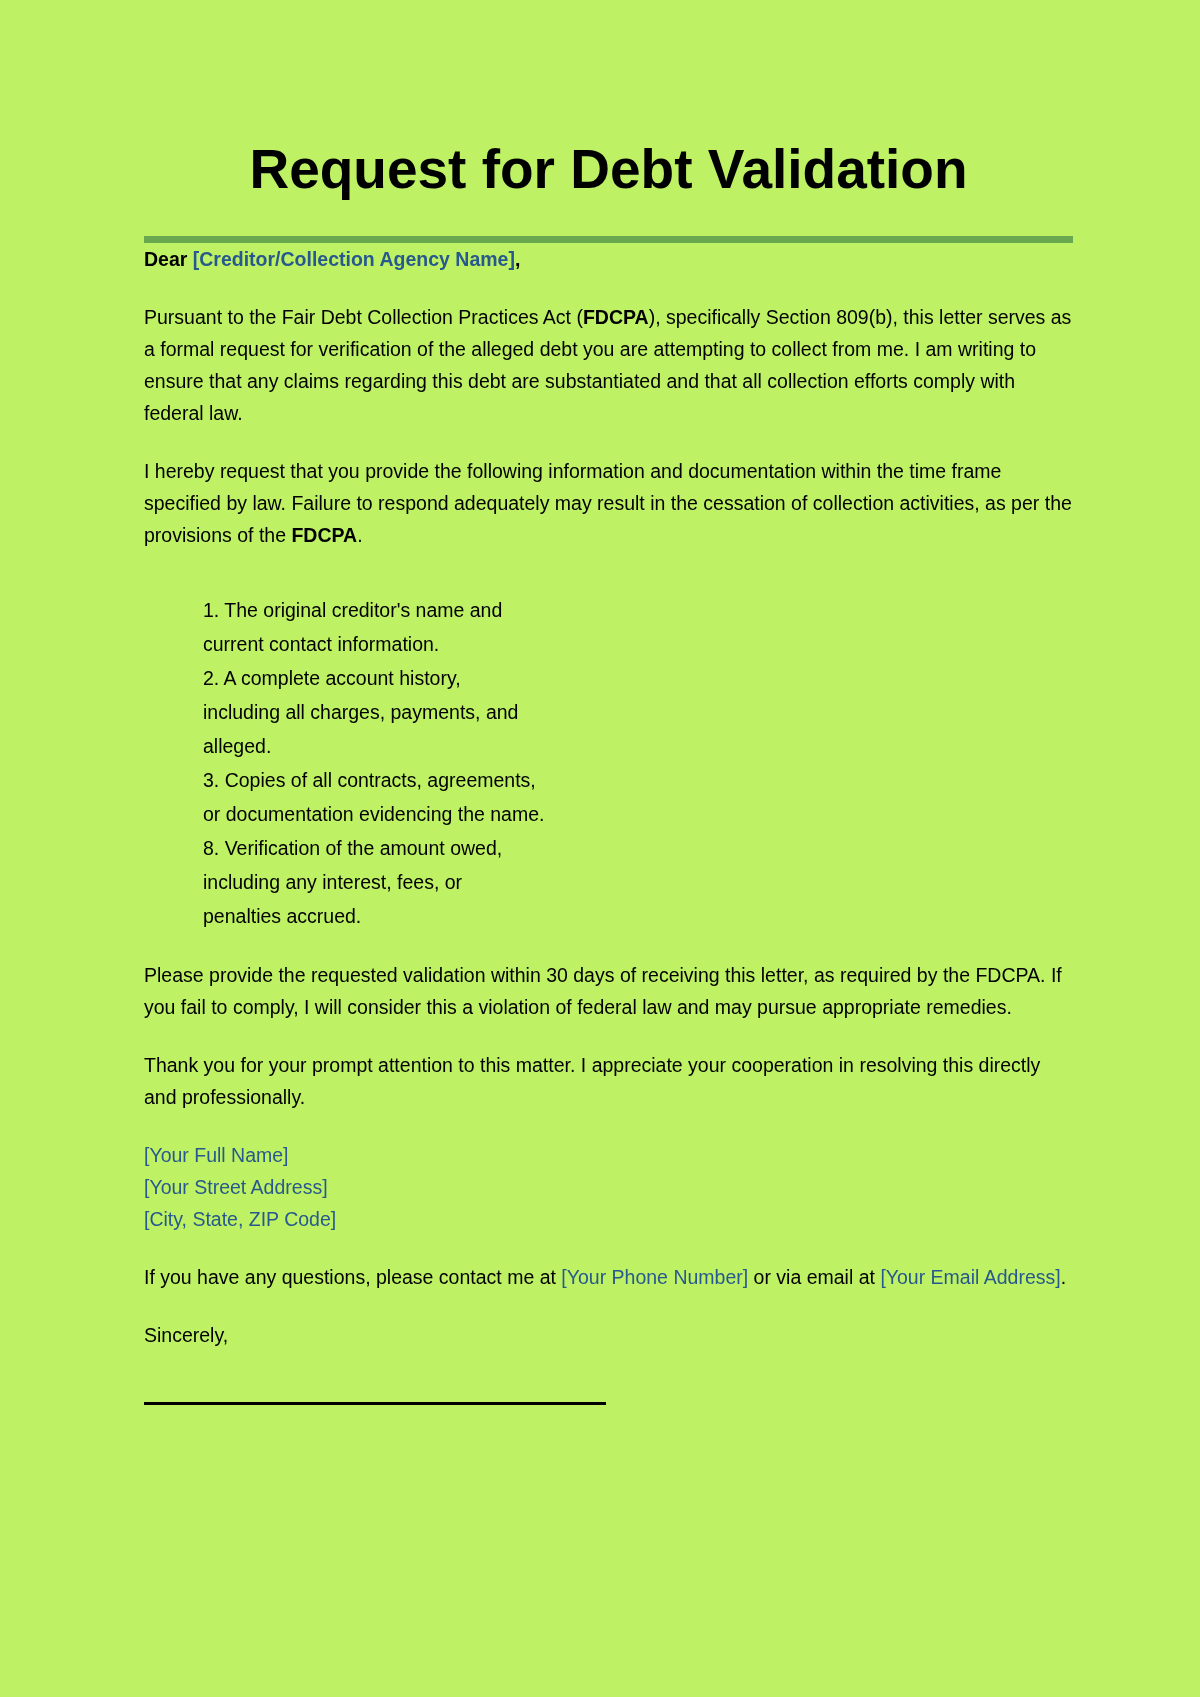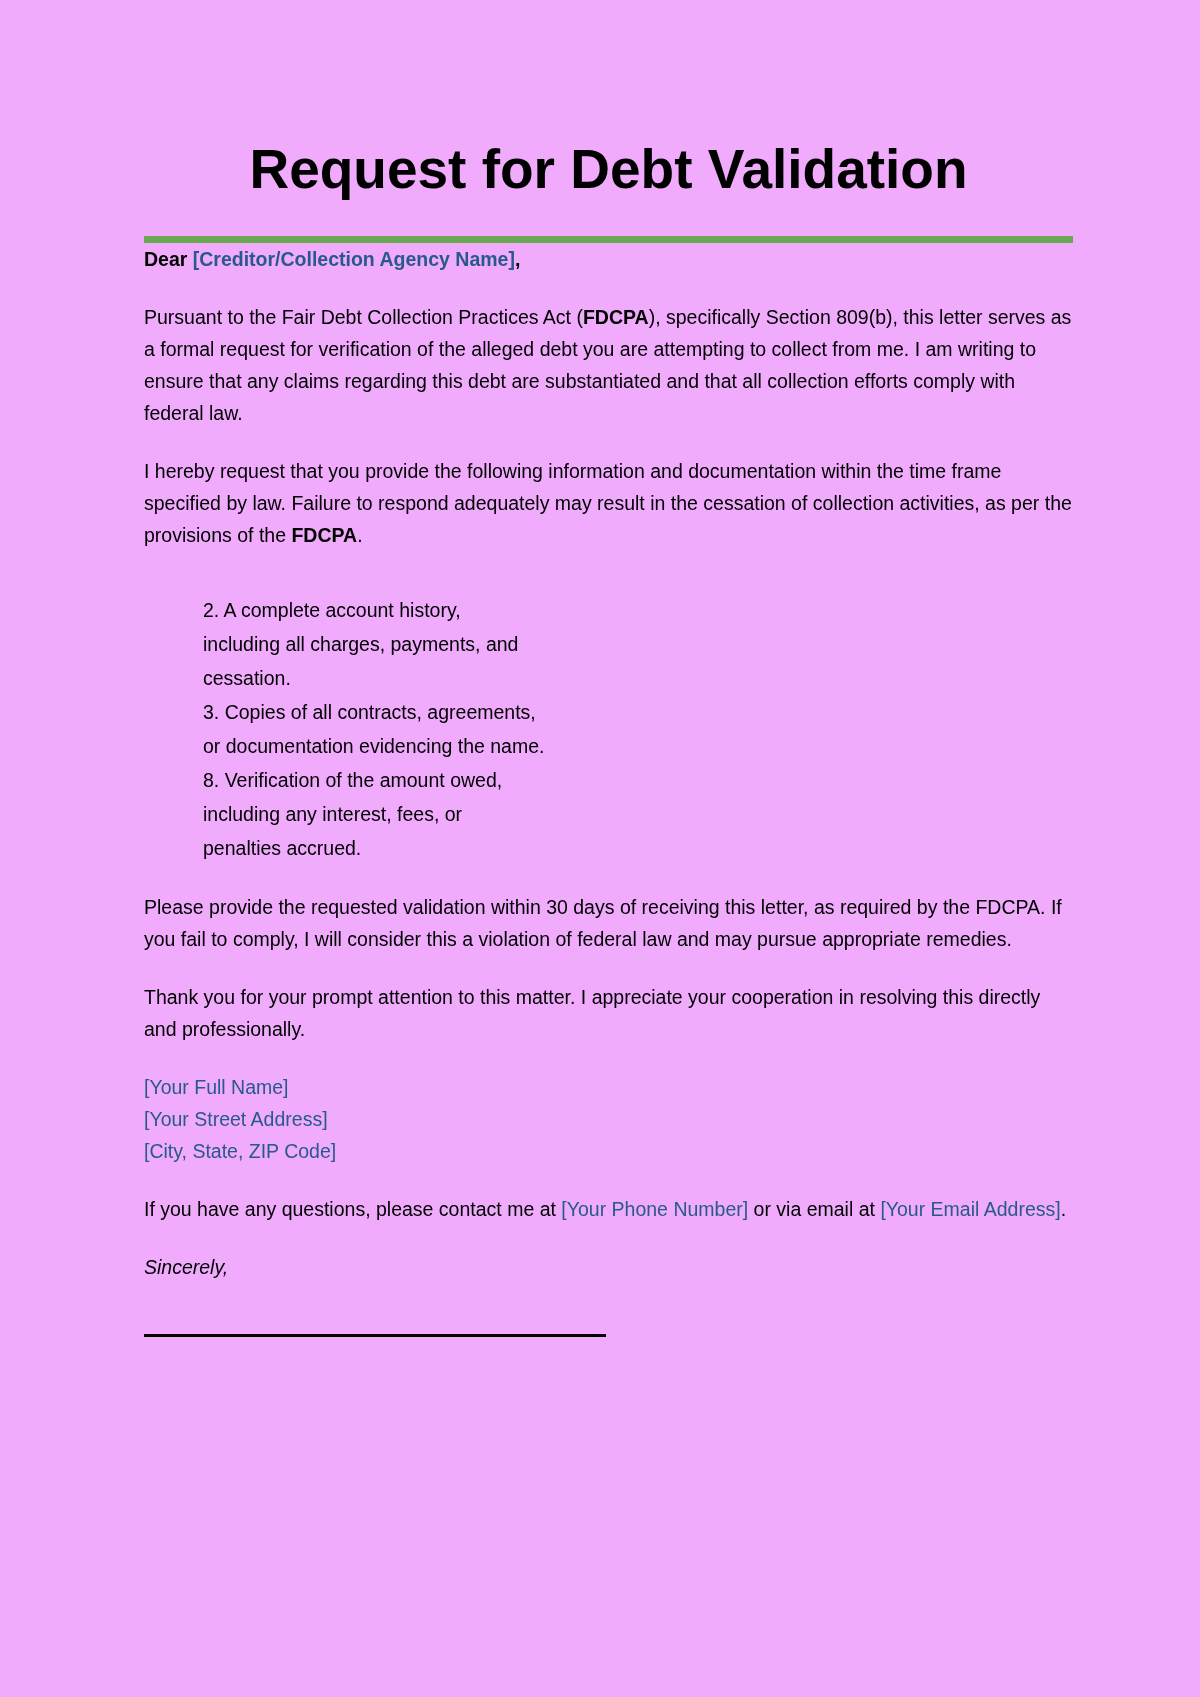--- a/index.html
+++ b/index.html
@@ -2,21 +2,21 @@
 <html><head>
 <meta charset="utf-8">
 <style>
   html, body { margin: 0; padding: 0; background: #ffffff; }
   .page {
     position: relative;
     width: 1200px;
     height: 1697px;
     box-sizing: border-box;
     padding: 138px 127px 0 144px;
-    background: #f0abfc;
+    background: #bef264;
     font-family: "Liberation Sans", "DejaVu Sans", sans-serif;
     color: #000000;
     font-size: 19.5px;
     line-height: 32px;
     overflow: hidden;
   }
   h1.doc-title {
     margin: 0;
     font-size: 55px;
     line-height: 62px;
@@ -33,21 +33,21 @@
   }
   p { margin: 26px 0 0 0; }
   p.salutation { margin-top: 0; font-weight: 700; }
   .blue { color: #28598c; }
   b, strong { font-weight: 700; }
   .request-list {
     margin: 42px 0 0 59px;
     line-height: 34px;
   }
   .address-block { margin-top: 26px; color: #28598c; }
-  .closing { margin-top: 26px; font-style: italic; }
+  .closing { margin-top: 26px; }
   .signature-line {
     margin-top: 51px;
     width: 462px;
     height: 3px;
     background: #000000;
   }
 </style>
 </head>
 <body>
 
@@ -58,23 +58,27 @@
   <div class="rule"></div>
 
   <p class="salutation"><span>Dear </span><span class="blue">[Creditor/Collection Agency Name]</span><span>,</span></p>
 
   <p><span>Pursuant to the Fair Debt Collection Practices Act (</span><strong>FDCPA</strong><span>), specifically Section 809(b), this letter serves as a formal request for verification of the alleged debt you are attempting to collect from me. I am writing to ensure that any claims regarding this debt are substantiated and that all collection efforts comply with federal law.</span></p>
 
   <p><span>I hereby request that you provide the following information and documentation within the time frame specified by law. Failure to respond adequately may result in the cessation of collection activities, as per the provisions of the </span><strong>FDCPA</strong><span>.</span></p>
 
   <div class="request-list">
     <div>
+      <div>1. The original creditor's name and</div>
+      <div>current contact information.</div>
+    </div>
+    <div>
       <div>2. A complete account history,</div>
       <div>including all charges, payments, and</div>
-      <div>cessation.</div>
+      <div>alleged.</div>
     </div>
     <div>
       <div>3. Copies of all contracts, agreements,</div>
       <div>or documentation evidencing the name.</div>
     </div>
     <div>
       <div>8. Verification of the amount owed,</div>
       <div>including any interest, fees, or</div>
       <div>penalties accrued.</div>
     </div>

